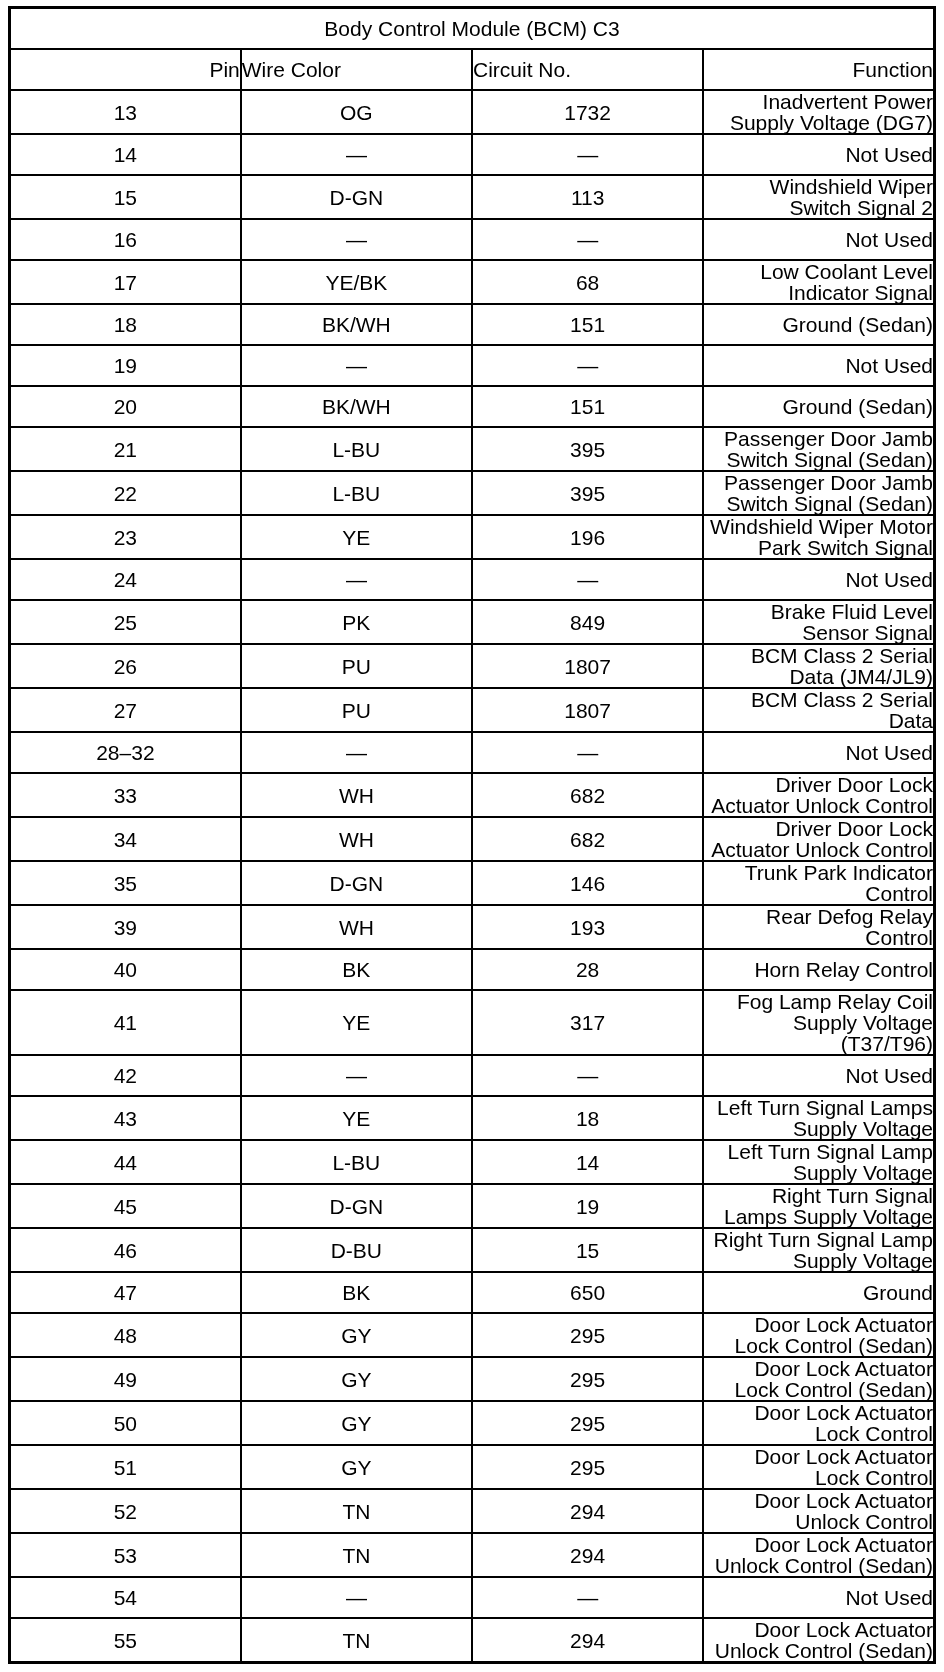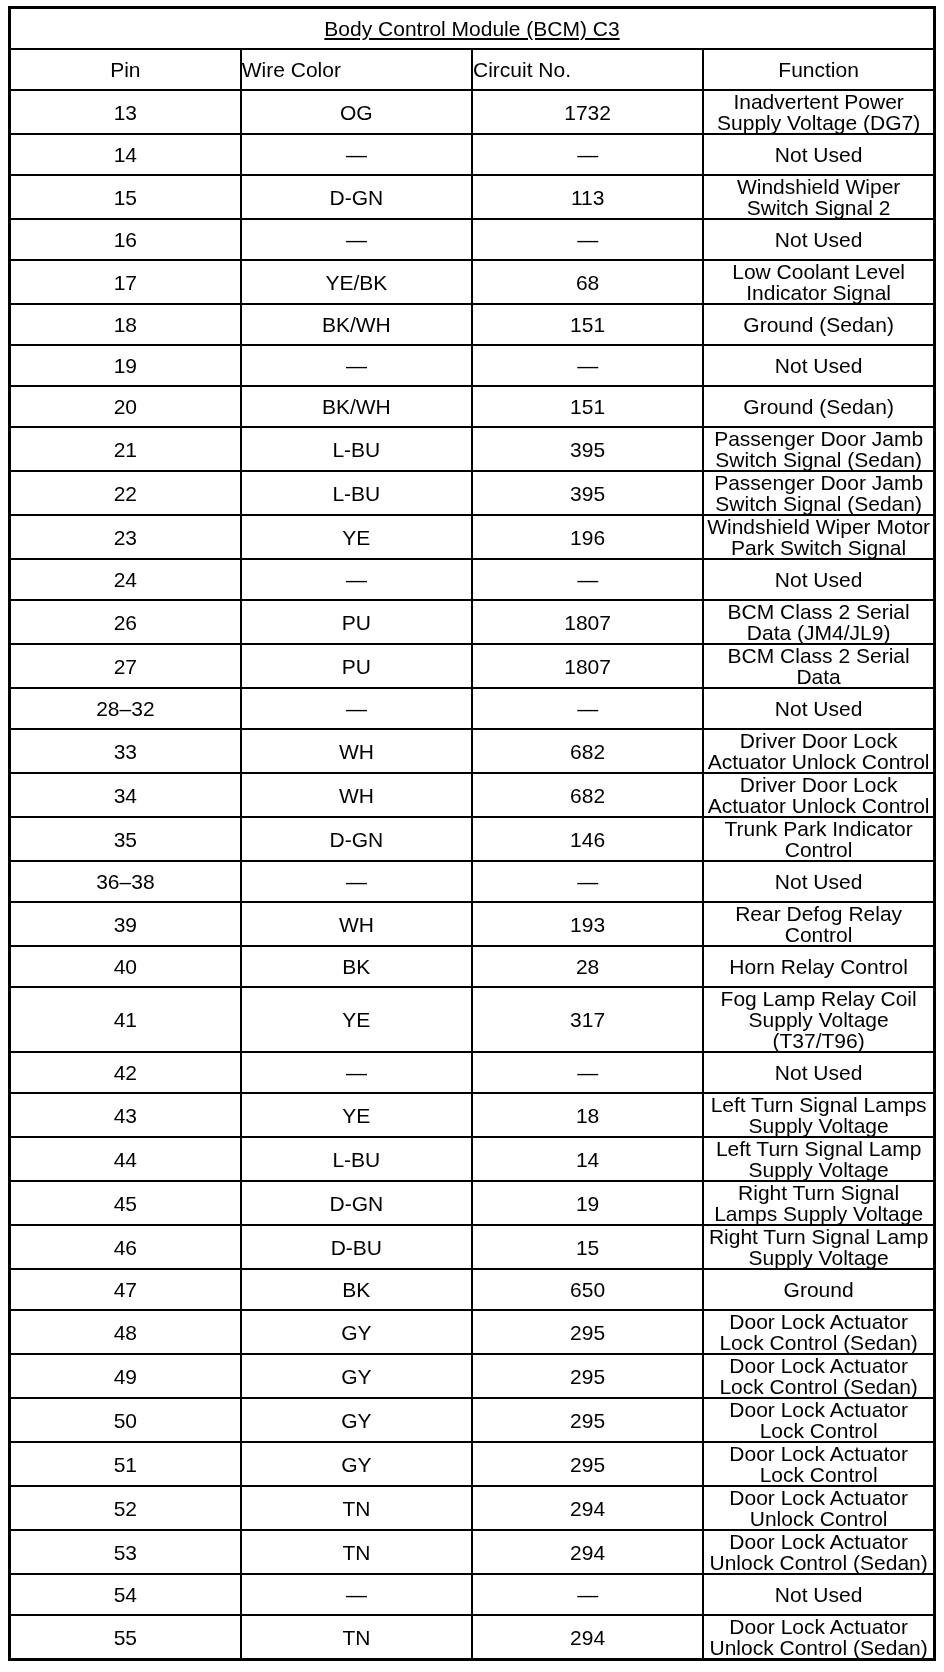--- a/index.html
+++ b/index.html
@@ -30,32 +30,31 @@
     line-height: 1;
     height: 39px;
     vertical-align: middle;
     font-weight: normal;
   }
   .title-cell {
     text-align: center;
     font-weight: bold;
     font-size: 23px;
     height: 44px;
-    text-decoration: underline;
   }
   .hdr {
     text-align: center;
     font-weight: bold;
     font-size: 22px;
     height: 40px;
   }
-  .c-pin { width: 88px; text-align: center; }
+  .c-pin { width: 88px; text-align: right; }
   .c-color { width: 132px; text-align: left; }
   .c-circuit { width: 130px; text-align: left; }
-  .c-func { width: auto; text-align: center; padding-left: 8px; }
+  .c-func { width: auto; text-align: right; padding-left: 8px; }
   .c-func.hdr { padding-left: 0; margin-left: 8px; }
   td.c-pin, td.c-color, td.c-circuit { text-align: center; }
 </style>
 </head>
 <body>
 
 <div class="sheet">
   <table class="pinout">
     <thead>
       <tr>
@@ -135,20 +134,26 @@
           <td class="c-circuit">196</td>
           <td class="c-func">Windshield Wiper Motor Park Switch Signal</td>
         </tr>
         <tr>
           <td class="c-pin">24</td>
           <td class="c-color">—</td>
           <td class="c-circuit">—</td>
           <td class="c-func">Not Used</td>
         </tr>
         <tr>
+          <td class="c-pin">25</td>
+          <td class="c-color">PK</td>
+          <td class="c-circuit">849</td>
+          <td class="c-func">Brake Fluid Level Sensor Signal</td>
+        </tr>
+        <tr>
           <td class="c-pin">26</td>
           <td class="c-color">PU</td>
           <td class="c-circuit">1807</td>
           <td class="c-func">BCM Class 2 Serial Data (JM4/JL9)</td>
         </tr>
         <tr>
           <td class="c-pin">27</td>
           <td class="c-color">PU</td>
           <td class="c-circuit">1807</td>
           <td class="c-func">BCM Class 2 Serial Data</td>
@@ -169,26 +174,20 @@
           <td class="c-pin">34</td>
           <td class="c-color">WH</td>
           <td class="c-circuit">682</td>
           <td class="c-func">Driver Door Lock Actuator Unlock Control</td>
         </tr>
         <tr>
           <td class="c-pin">35</td>
           <td class="c-color">D-GN</td>
           <td class="c-circuit">146</td>
           <td class="c-func">Trunk Park Indicator Control</td>
-        </tr>
-        <tr>
-          <td class="c-pin">36–38</td>
-          <td class="c-color">—</td>
-          <td class="c-circuit">—</td>
-          <td class="c-func">Not Used</td>
         </tr>
         <tr>
           <td class="c-pin">39</td>
           <td class="c-color">WH</td>
           <td class="c-circuit">193</td>
           <td class="c-func">Rear Defog Relay Control</td>
         </tr>
         <tr>
           <td class="c-pin">40</td>
           <td class="c-color">BK</td>

